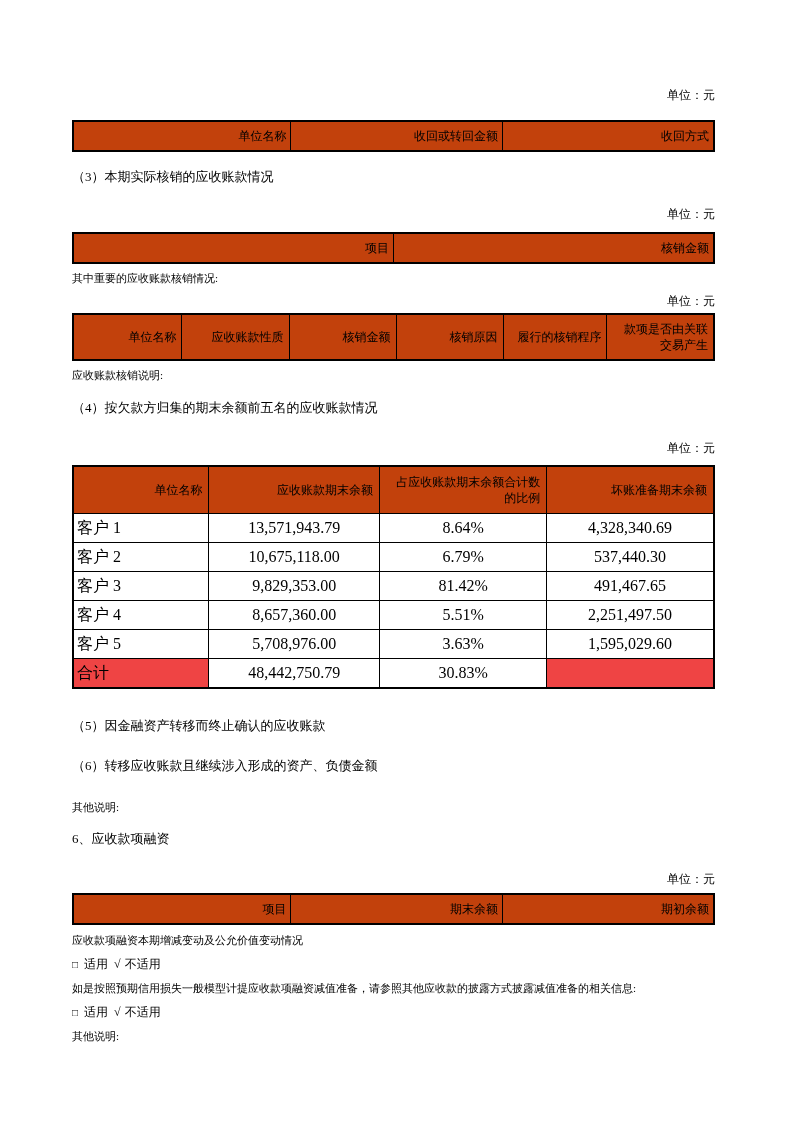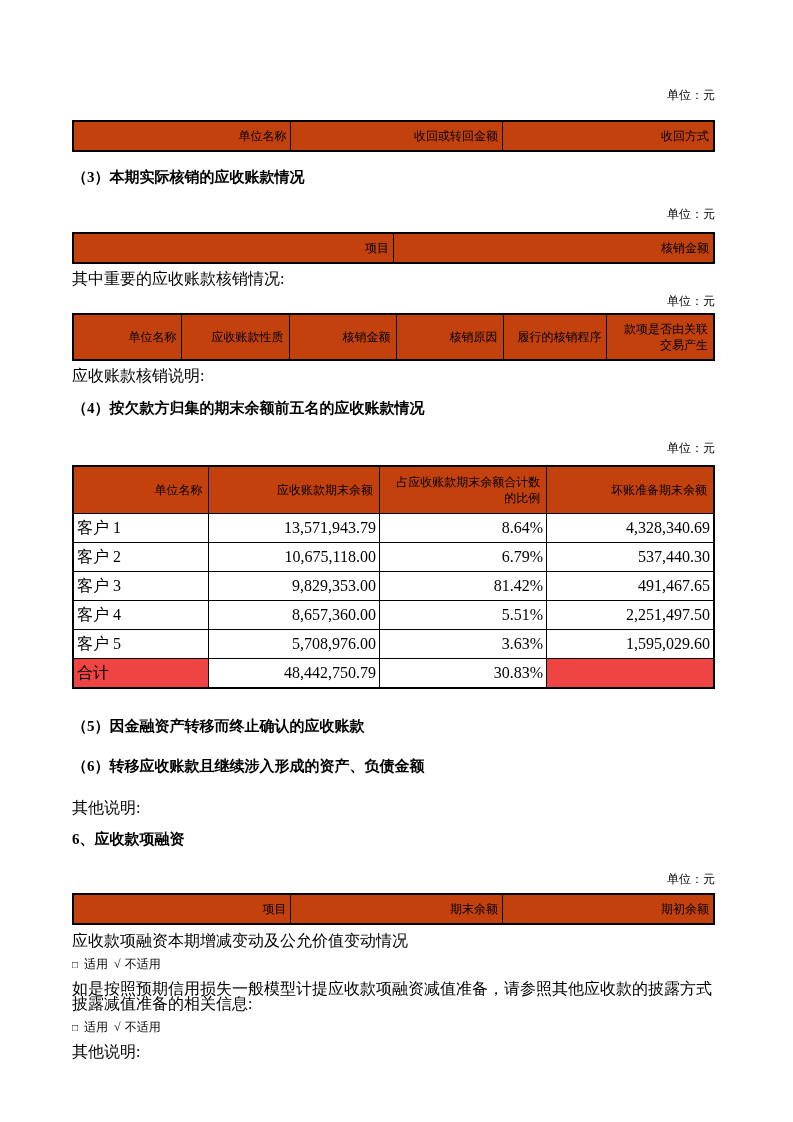--- a/index.html
+++ b/index.html
@@ -14,26 +14,26 @@
     box-sizing: border-box;
     padding: 0 78px 0 72px;
     overflow: hidden;
   }
   .unit {
     text-align: right;
     font-size: 12px;
     line-height: 14px;
   }
   .hd {
-    font-weight: bold;
-    font-size: 15px;
+    font-weight: normal;
+    font-size: 13px;
     line-height: 16px;
   }
   .note {
-    font-size: 16px;
+    font-size: 11px;
     line-height: 15px;
   }
   table.tbl {
     width: 100%;
     border-collapse: collapse;
     table-layout: fixed;
     border: 2px solid #000000;
   }
   table.tbl th {
     background: #c2410c;
@@ -48,21 +48,21 @@
   table.tbl td {
     font-size: 16px;
     border: 1px solid #000000;
     padding: 7px 3px;
     line-height: 14px;
     vertical-align: middle;
   }
   table.t3 th { padding: 6px 5px; line-height: 16px; }
   table.t4 th { padding: 7px 6px; line-height: 16px; }
   td.name { text-align: left; padding-left: 5px; }
-  td.num  { text-align: right; padding-right: 4px; }
+  td.num  { text-align: center; padding-right: 4px; }
   .graycell { background: #ef4444; }
   .check-line { font-size: 12px; line-height: 15px; }
   .check-line .box { font-size: 10px; margin-right: 6px; }
   .check-line .lbl { margin-right: 6px; margin-top: 13px; }
   .check-line .chk { margin-right: 4px; }
   
   .m-unit1   { margin-top: 88px; }
   .m-table1  { margin-top: 18px; }
   .m-head3   { margin-top: 17px; }
   .m-unit2   { margin-top: 22px; }

